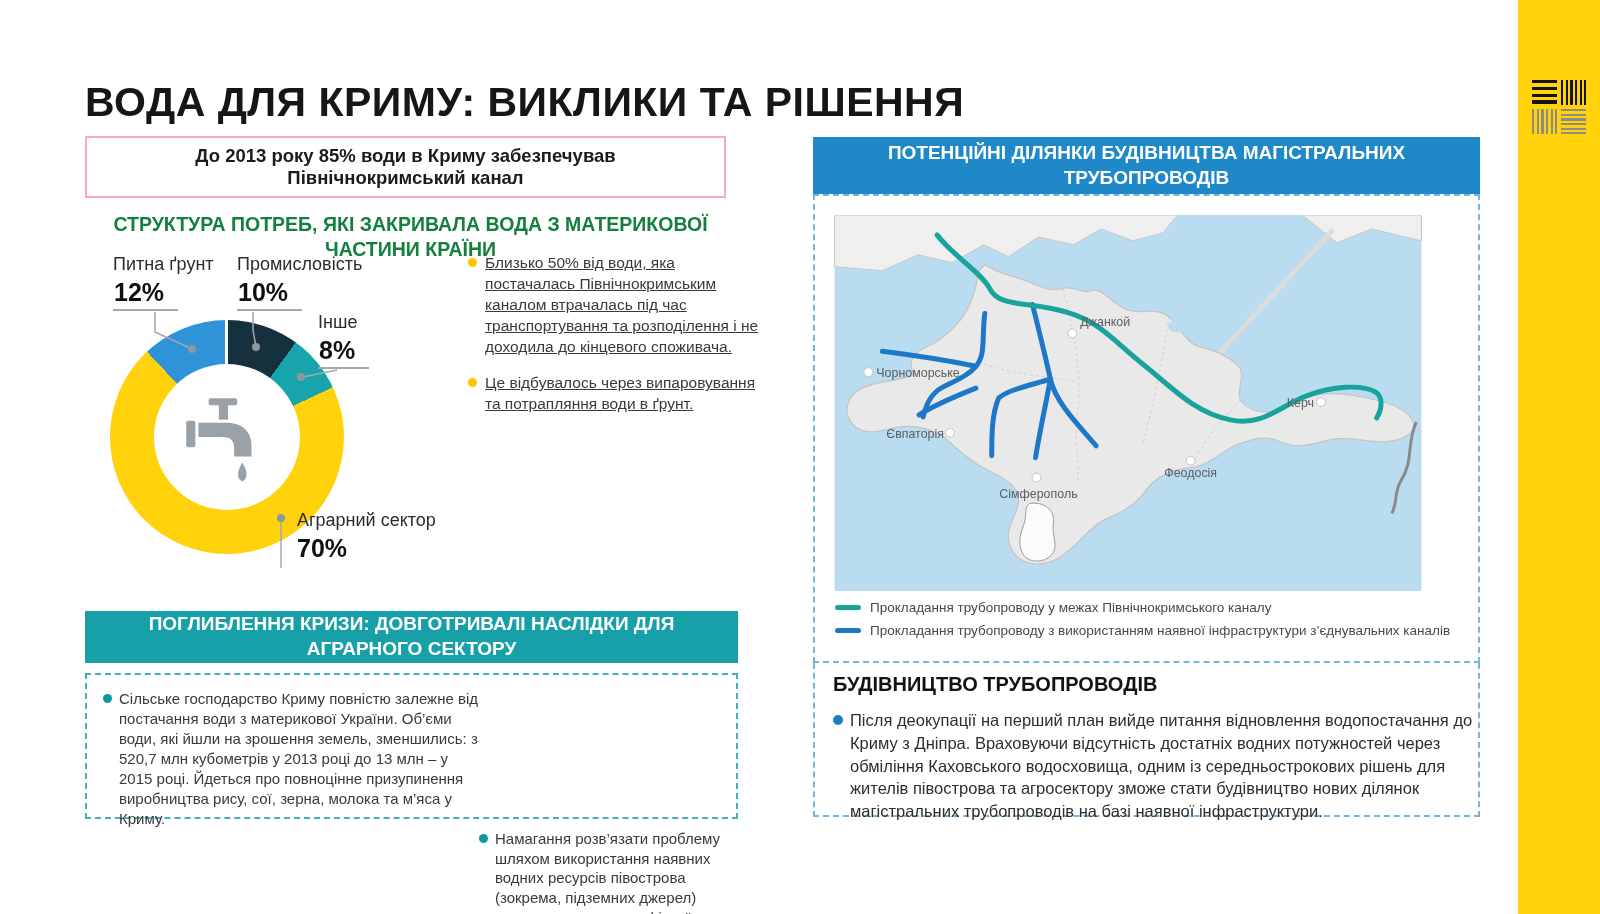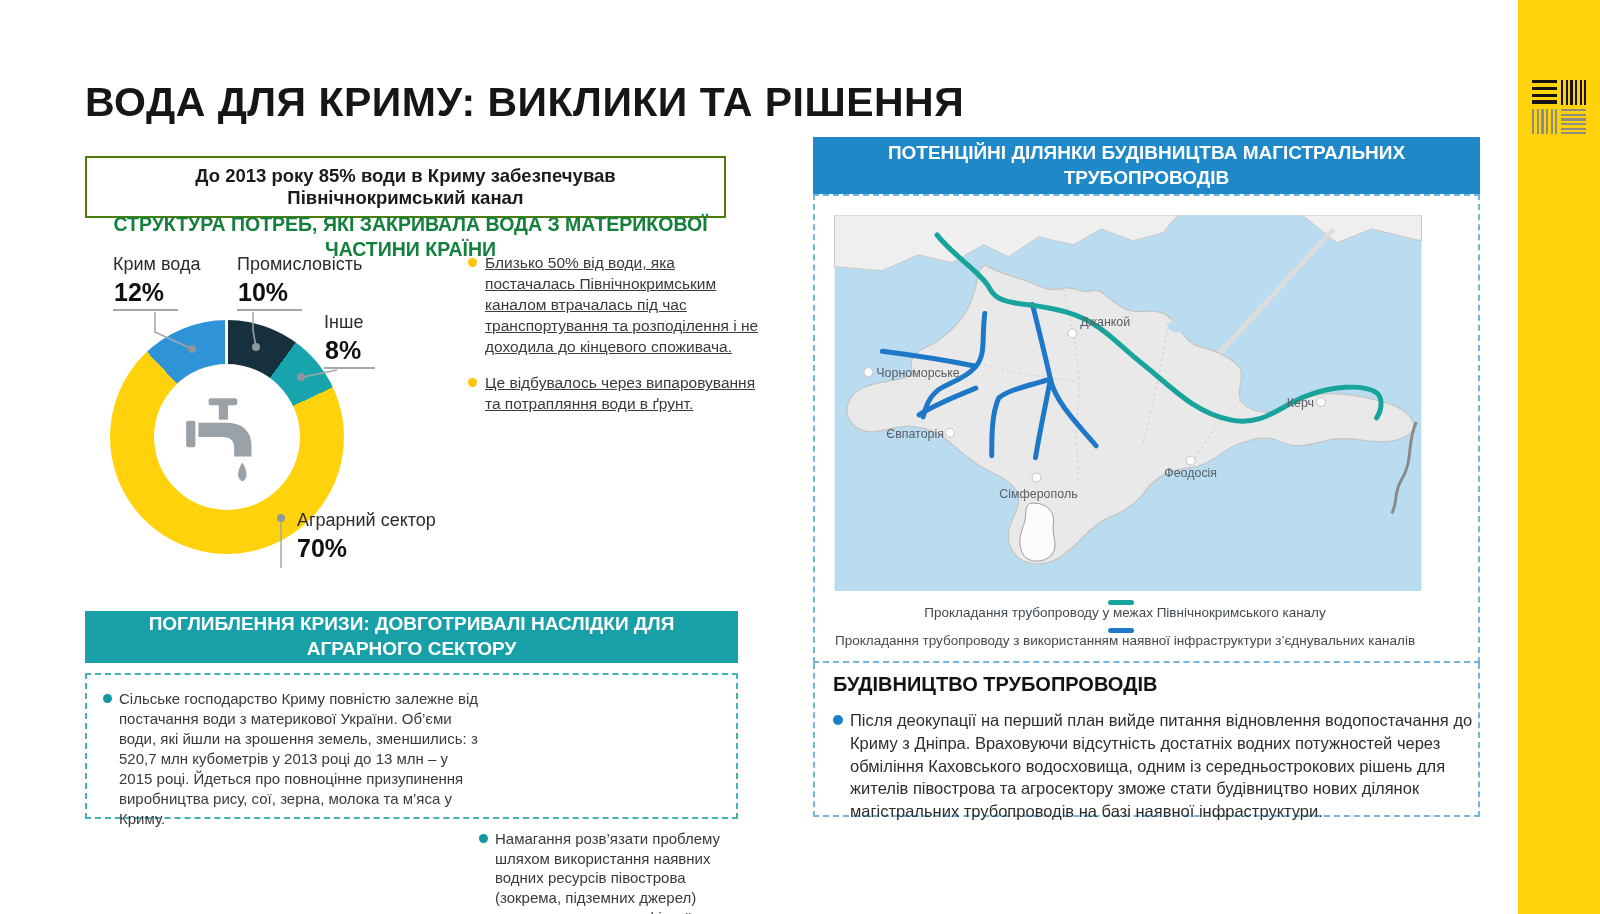--- a/index.html
+++ b/index.html
@@ -2,22 +2,22 @@
 <html lang="uk"><head>
 <meta charset="utf-8">
 <style>
   html,body{margin:0;padding:0;background:#ffffff;}
   .canvas{position:relative;width:1600px;height:914px;background:#ffffff;overflow:hidden;
           font-family:"Liberation Sans","DejaVu Sans",sans-serif;color:#222;}
   .abs{position:absolute;}
 
   
   .main-title{left:85px;top:52px;font-size:41px;font-weight:800;letter-spacing:.5px;color:#161616;}
-  .banner{left:85px;top:136px;width:641px;box-sizing:border-box;border:2px solid #4d7c0f;
-          padding:7px 24px;text-align:center;font-size:18.5px;font-weight:700;color:#1b1b1b;background:#fff;margin-top:20px;}
+  .banner{left:85px;top:136px;width:641px;box-sizing:border-box;border:2px solid #f9a8d4;
+          padding:7px 24px;text-align:center;font-size:18.5px;font-weight:700;color:#1b1b1b;background:#fff;}
 
   
   .chart-heading{left:85px;top:191px;width:651px;text-align:center;font-size:19.5px;font-weight:800;
                  line-height:1.3;color:#15803d;margin-top:21px;}
   .chart-area{left:85px;top:250px;width:660px;height:350px;}
   .donut{left:25px;top:70px;width:234px;height:234px;border-radius:50%;
          background:conic-gradient(#16303e 0 10%,#17a4ad 10% 18%,#ffd20b 18% 88%,#2f93d8 88% 100%);}
   .donut-gap{left:140px;top:70px;width:3px;height:46px;background:#ffffff;}
   .donut-hole{left:69px;top:114px;width:146px;height:146px;border-radius:50%;background:#ffffff;
               display:flex;align-items:center;justify-content:center;}
@@ -46,21 +46,21 @@
   .teal-bullet::before{content:"";position:absolute;left:0;top:5px;width:9px;height:9px;
                        border-radius:50%;background:#0d98a2;}
 
   
   .pipes-header{left:813px;top:137px;width:667px;height:57px;background:#1e88c9;color:#ffffff;
                 display:flex;align-items:center;justify-content:center;text-align:center;
                 font-size:19px;font-weight:800;line-height:1.3;box-sizing:border-box;padding:0 70px;}
   .map-box{left:813px;top:194px;width:667px;height:469px;box-sizing:border-box;border:2px dashed #74b5de;background:#fff;}
   .map-svg{position:absolute;left:19px;top:19px;}
   .legend{position:absolute;left:20px;top:404px;}
-  .legend-row{display:flex;align-items:center;margin-bottom:8px;flex-direction:column;}
+  .legend-row{display:flex;align-items:center;margin-bottom:8px;}
   .legend-swatch{width:26px;height:5px;border-radius:2.5px;margin-right:9px;flex:0 0 auto;}
   .legend-swatch.teal{background:#19a39d;}
   .legend-swatch.blue{background:#1f77c8;}
   .legend-label{font-size:13.5px;color:#434b51;}
   .construction-box{left:813px;top:663px;width:667px;height:154px;box-sizing:border-box;
                     border:2px dashed #74b5de;border-top:none;background:#fff;}
   .construction-heading{position:absolute;left:18px;top:10px;font-size:20px;font-weight:800;color:#131313;}
   .blue-bullet{position:absolute;left:18px;top:46px;width:628px;padding-left:17px;
                font-size:16.5px;line-height:1.38;color:#2e2e2e;}
   .blue-bullet::before{content:"";position:absolute;left:0;top:6px;width:10px;height:10px;
@@ -112,28 +112,28 @@
       </g>
       <g fill="#8f979c">
         <circle cx="107" cy="99" r="4"></circle>
         <circle cx="171" cy="97" r="4"></circle>
         <circle cx="216" cy="127" r="4"></circle>
         <circle cx="196" cy="268" r="4"></circle>
       </g>
     </svg>
 
     <div class="seg-label" style="left:28px;top:4px;">
-      <span>Крим вода</span><br>
+      <span>Питна ґрунт</span><br>
       <span class="pct">12%</span>
     </div>
     <div class="seg-label" style="left:152px;top:4px;">
       <span>Промисловість</span><br>
       <span class="pct">10%</span>
     </div>
-    <div class="seg-label" style="left:239px;top:62px;">
+    <div class="seg-label" style="left:233px;top:62px;">
       <span>Інше</span><br>
       <span class="pct">8%</span>
     </div>
     <div class="seg-label no-line" style="left:212px;top:260px;">
       <span>Аграрний сектор</span><br>
       <span class="pct">70%</span>
     </div>
 
     <ul class="abs needs-bullets">
       <li>Близько 50% від води, яка постачалась Північнокримським каналом втрачалась під час транспортування та розподілення і не доходила до кінцевого споживача.</li>

